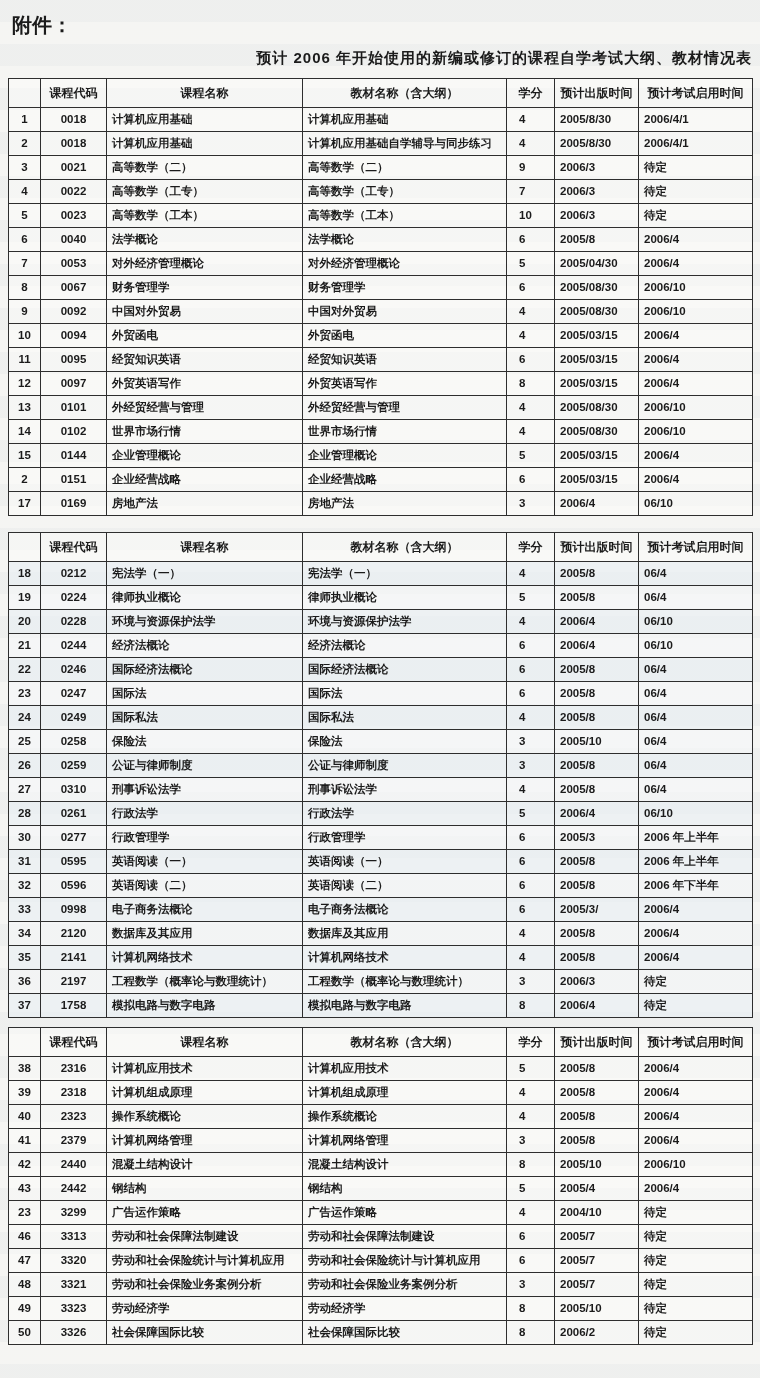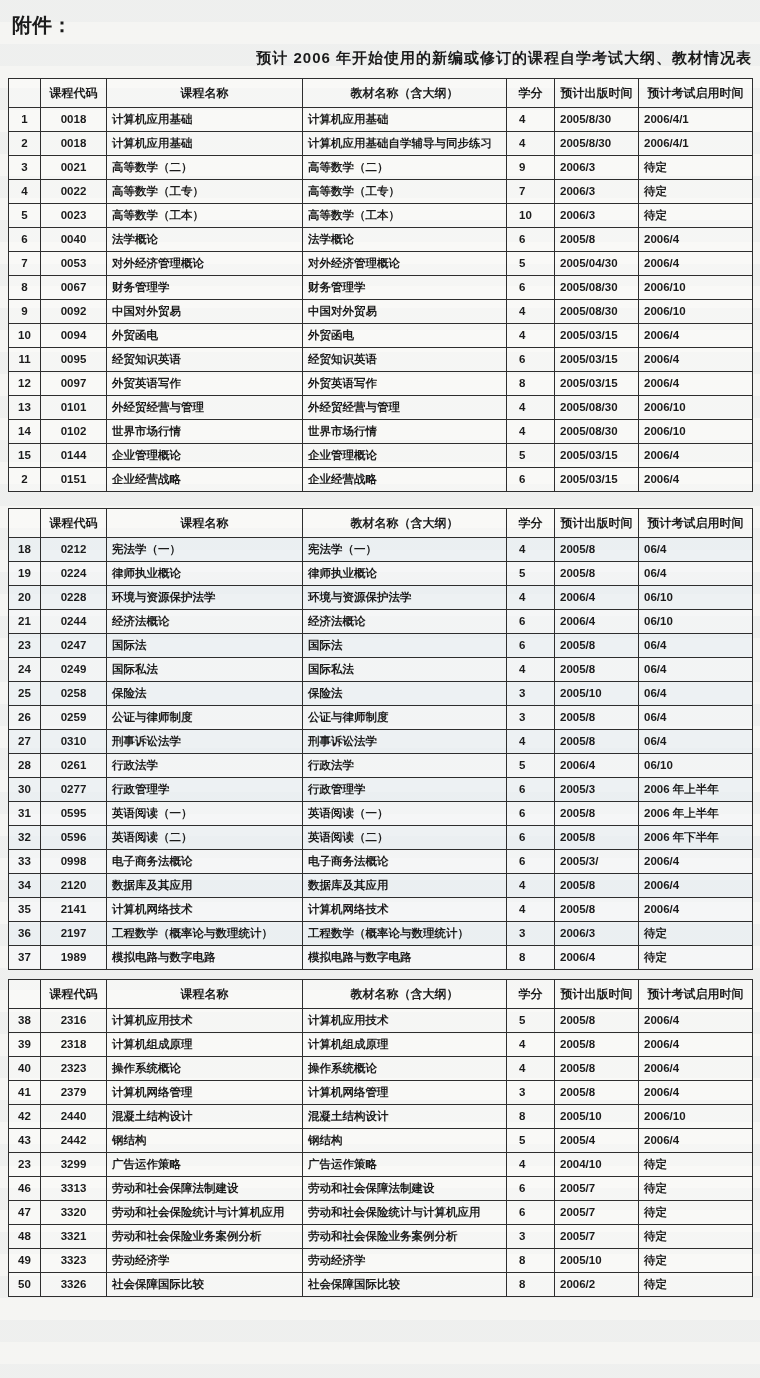--- a/index.html
+++ b/index.html
@@ -232,20 +232,29 @@
         </tr>
         <tr>
           <td>2</td>
           <td>0151</td>
           <td>企业经营战略</td>
           <td>企业经营战略</td>
           <td>6</td>
           <td>2005/03/15</td>
           <td>2006/4</td>
         </tr>
+        <tr>
+          <td>17</td>
+          <td>0169</td>
+          <td>房地产法</td>
+          <td>房地产法</td>
+          <td>3</td>
+          <td>2006/4</td>
+          <td>06/10</td>
+        </tr>
       </tbody>
     </table>
   <div class="gap-1"></div>
 
   <table class="courses" id="table-2">
       <colgroup>
         <col class="c0">
         <col class="c1">
         <col class="c2">
         <col class="c3">
@@ -295,20 +304,29 @@
         <tr>
           <td>21</td>
           <td>0244</td>
           <td>经济法概论</td>
           <td>经济法概论</td>
           <td>6</td>
           <td>2006/4</td>
           <td>06/10</td>
         </tr>
         <tr>
+          <td>22</td>
+          <td>0246</td>
+          <td>国际经济法概论</td>
+          <td>国际经济法概论</td>
+          <td>6</td>
+          <td>2005/8</td>
+          <td>06/4</td>
+        </tr>
+        <tr>
           <td>23</td>
           <td>0247</td>
           <td>国际法</td>
           <td>国际法</td>
           <td>6</td>
           <td>2005/8</td>
           <td>06/4</td>
         </tr>
         <tr>
           <td>24</td>
@@ -413,21 +431,21 @@
           <td>36</td>
           <td>2197</td>
           <td>工程数学（概率论与数理统计）</td>
           <td>工程数学（概率论与数理统计）</td>
           <td>3</td>
           <td>2006/3</td>
           <td>待定</td>
         </tr>
         <tr>
           <td>37</td>
-          <td>1989</td>
+          <td>1758</td>
           <td>模拟电路与数字电路</td>
           <td>模拟电路与数字电路</td>
           <td>8</td>
           <td>2006/4</td>
           <td>待定</td>
         </tr>
       </tbody>
     </table>
   <div class="gap-2"></div>
 

